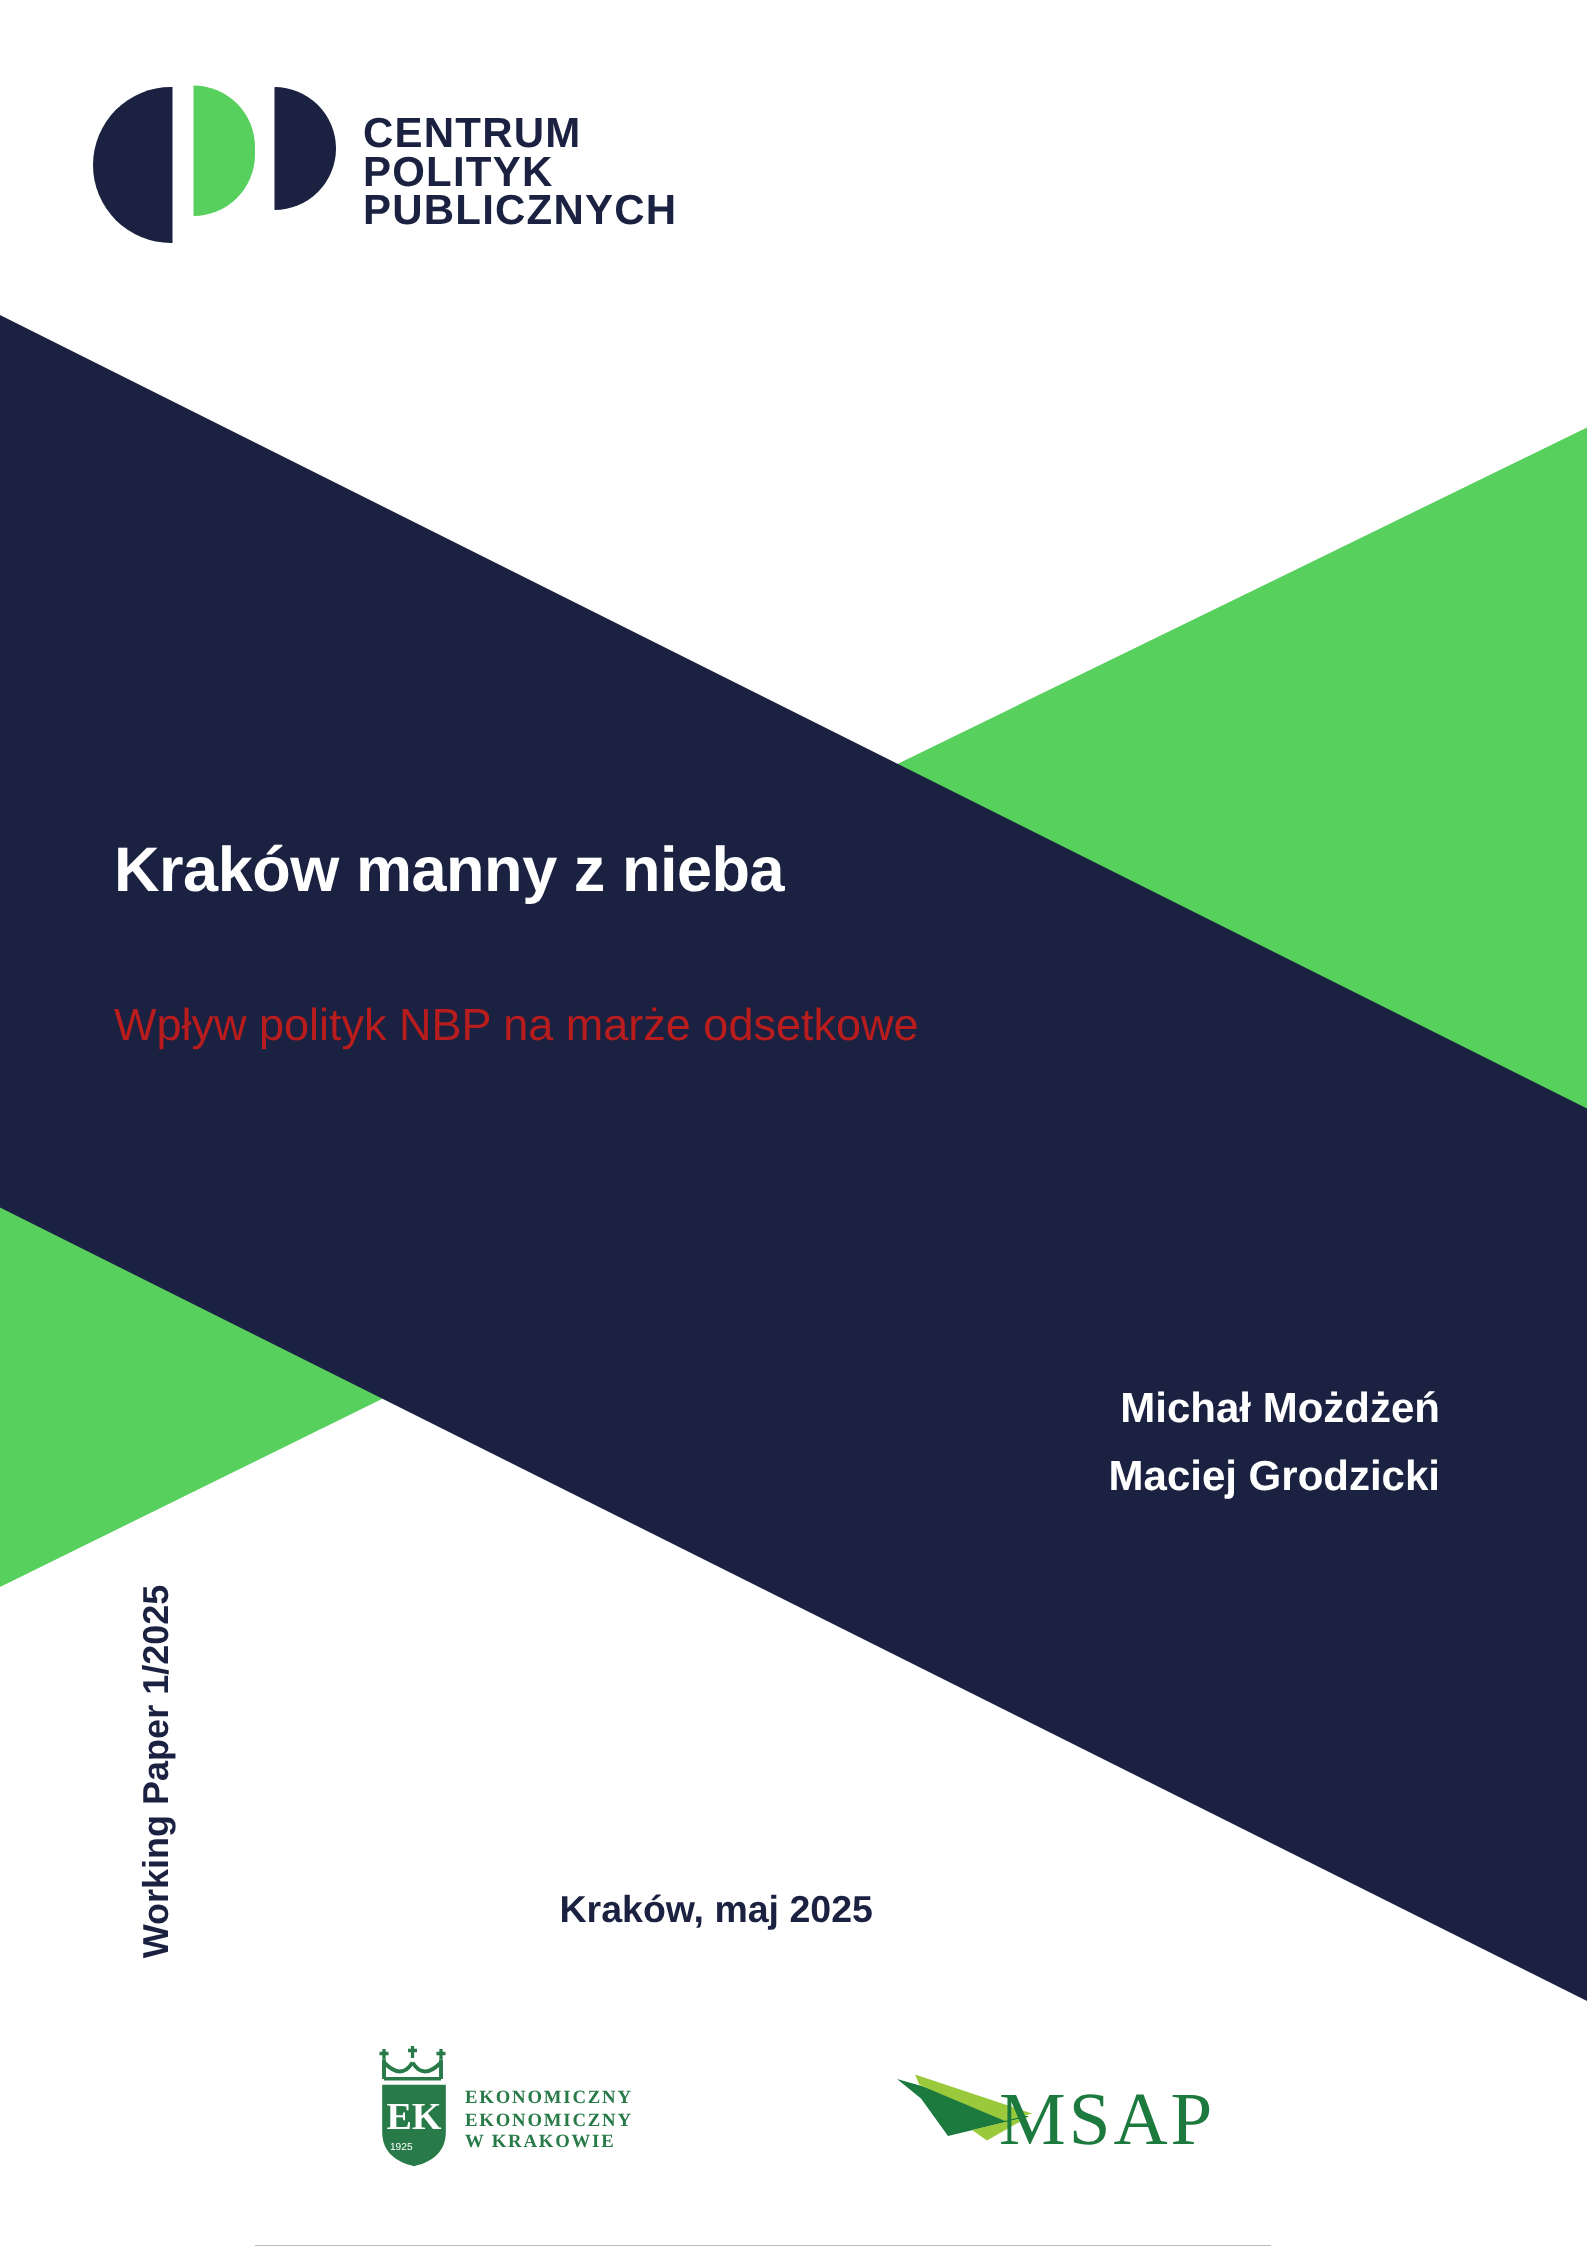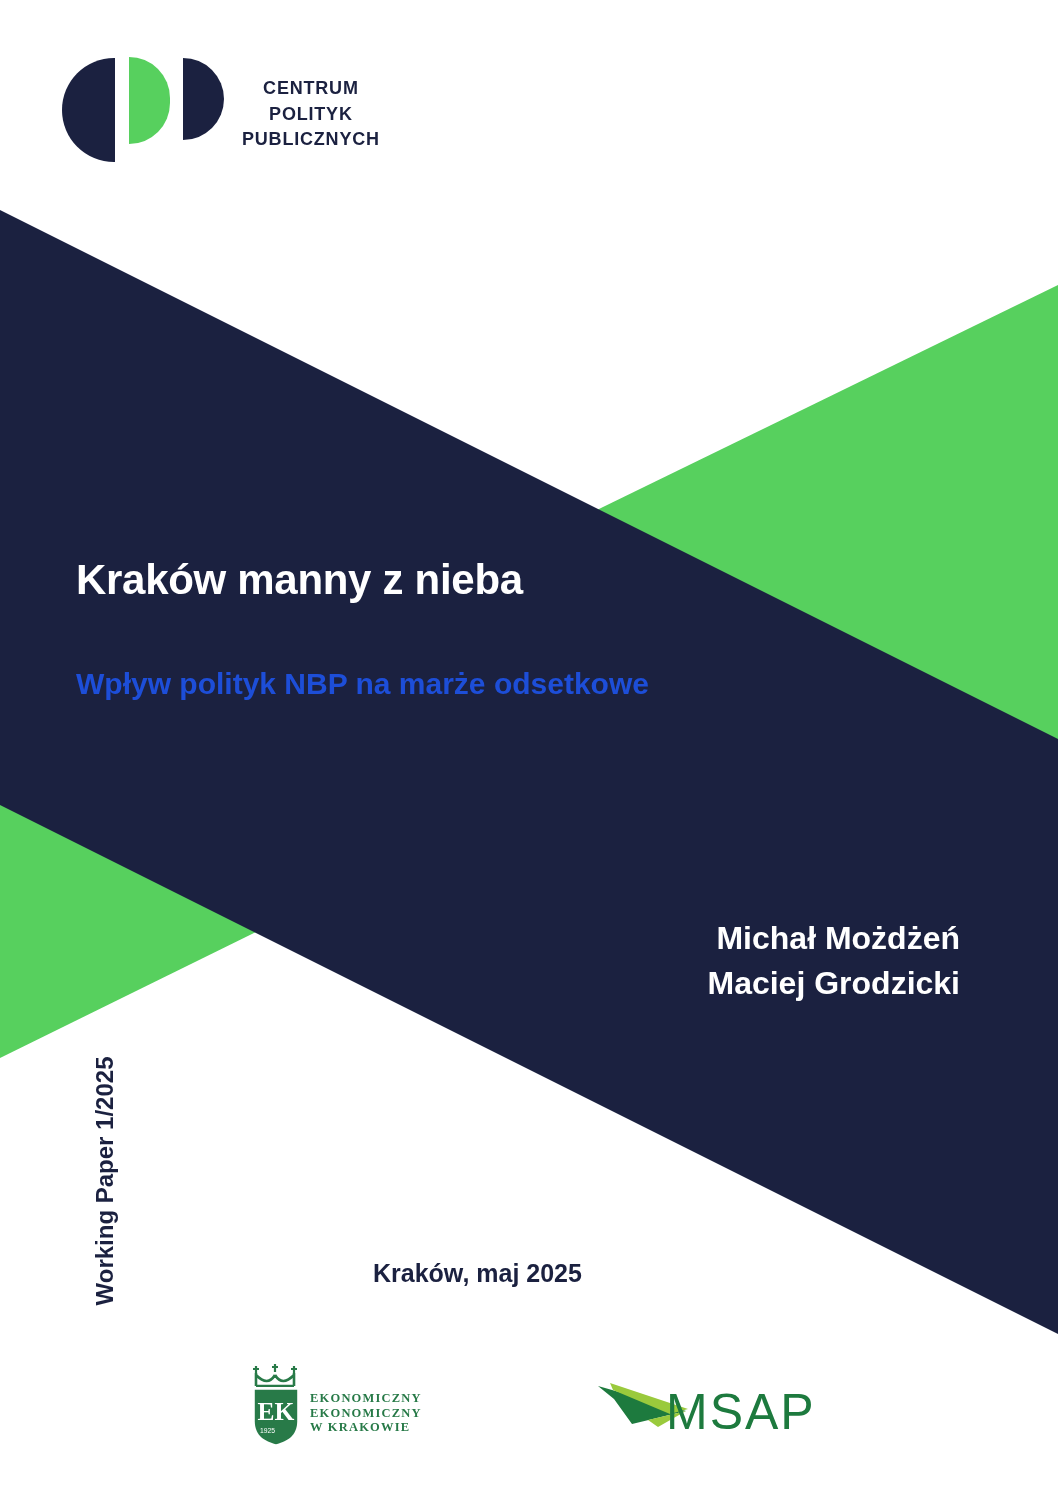--- a/index.html
+++ b/index.html
@@ -15,42 +15,42 @@
   .bg-svg{position:absolute; inset:0; width:100%; height:100%;}
   
   .cpp-mark{position:absolute; left:62px; top:56px; width:165px; height:110px;}
   .half-left{position:absolute; left:0; top:2px; width:53px; height:104px;
     background:var(--navy); border-radius:104px 0 0 104px;}
   .half-right-green{position:absolute; left:67px; top:1px; width:41px; height:87px;
     background:var(--green); border-radius:0 87px 87px 0;}
   .half-right-navy{position:absolute; left:121px; top:2px; width:41px; height:82px;
     background:var(--navy); border-radius:0 82px 82px 0;}
   .cpp-name{position:absolute; left:242px; top:76px; color:var(--navy);
-    font-size:18px; font-weight:bold; line-height:25.5px; letter-spacing:.8px;text-align:center;}
+    font-size:28px; font-weight:bold; line-height:25.5px; letter-spacing:.8px;}
   
   .title{position:absolute; left:76px; top:556px; color:#fff;
     font-size:42px; font-weight:bold; letter-spacing:-.3px; white-space:nowrap;}
-  .subtitle{position:absolute; left:76px; top:664px; color:#1d4ed8;
-    font-size:30px; font-weight:bold; line-height:40px; white-space:nowrap;}
+  .subtitle{position:absolute; left:76px; top:664px; color:#b91c1c;
+    font-size:30px; font-weight:normal; line-height:40px; white-space:nowrap;}
   .authors{position:absolute; right:98px; top:916px; color:#fff; text-align:right;
-    font-size:32px; font-weight:bold; line-height:45px; white-space:nowrap;}
+    font-size:28px; font-weight:bold; line-height:45px; white-space:nowrap;}
   .series{position:absolute; left:105px; top:1181px; color:var(--navy);
     font-size:24px; font-weight:bold; white-space:nowrap;
     transform:translate(-50%,-50%) rotate(-90deg);}
   .place-date{position:absolute; left:373px; top:1259px; color:var(--navy);
     font-size:25px; font-weight:bold; white-space:nowrap;text-align:right;}
   
   .uek-crown{position:absolute; left:251px; top:1364px;}
   .uek-shield{position:absolute; left:251px; top:1389px;}
   .uek-name{position:absolute; left:310px; top:1391px; color:var(--uek_green);
     font-family:"Liberation Serif", serif; font-size:12.5px; font-weight:bold;
     line-height:14.5px; letter-spacing:1.2px; white-space:nowrap;}
   .msap-swoosh{position:absolute; left:598px; top:1383px;}
   .msap-name{position:absolute; left:666px; top:1387px; color:var(--msap_green);
-    font-family:Liberation Sans, sans-serif; font-size:50px; line-height:1;
+    font-family:Liberation Serif, serif; font-size:50px; line-height:1;
     letter-spacing:2px; white-space:nowrap;}
 </style>
 </head>
 <body>
 
 <div class="page">
 
   <svg class="bg-svg" viewBox="0 0 1058 1497" preserveAspectRatio="none">
     <polygon points="560,528 1058,285 1058,800" fill="var(--green,#57d05e)"></polygon>
     <polygon points="0,750 260,930 0,1058" fill="var(--green,#57d05e)"></polygon>

